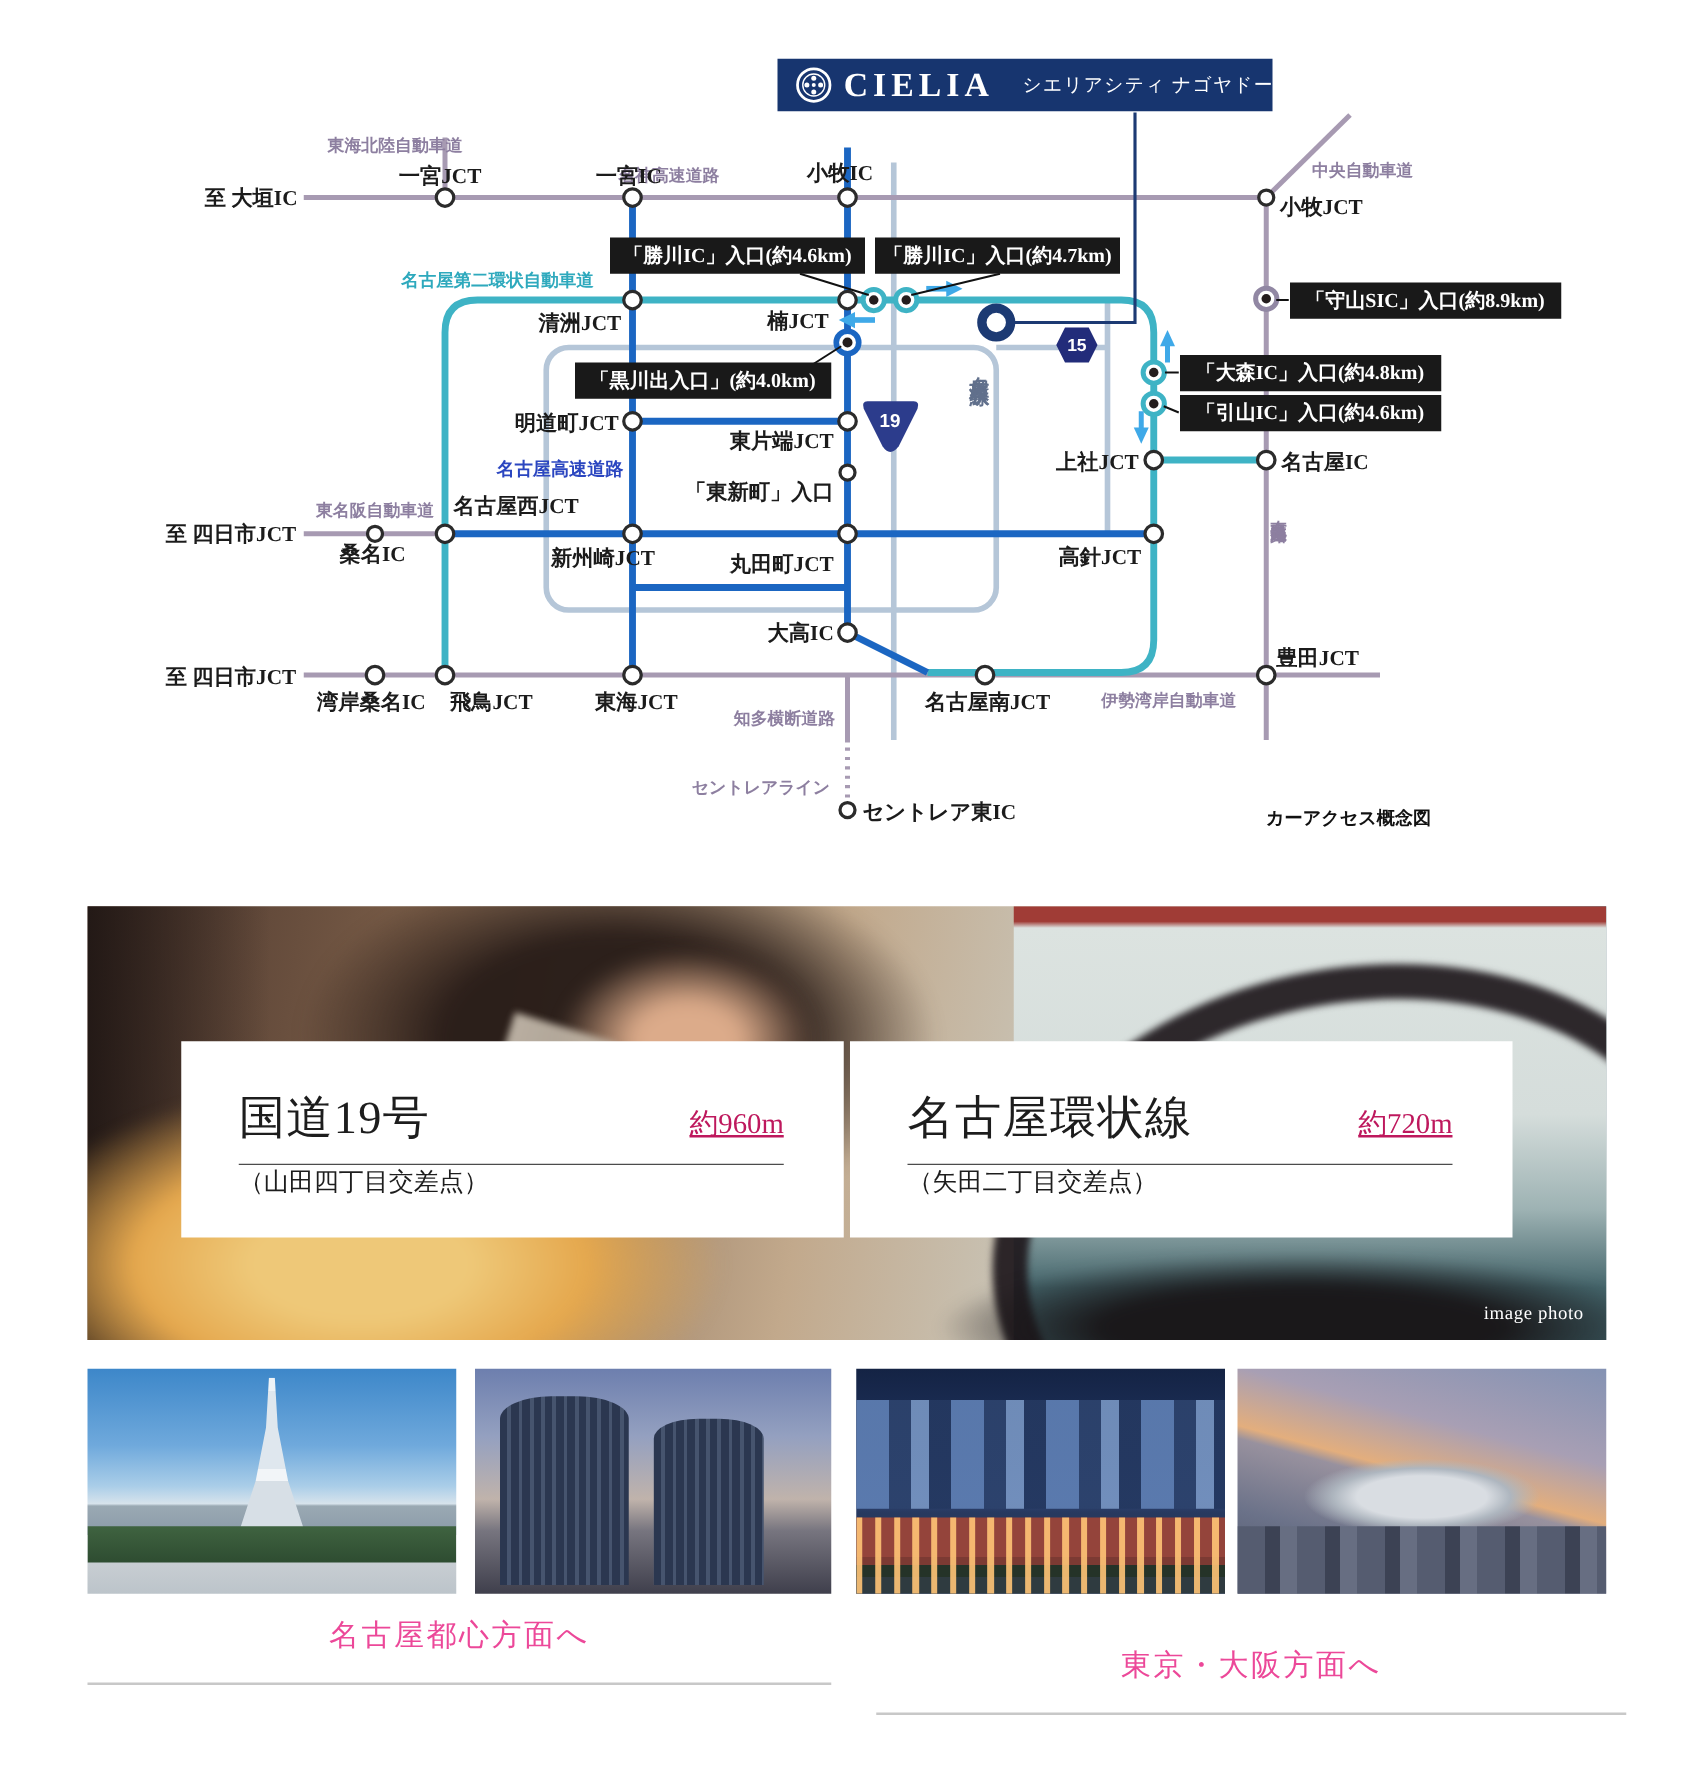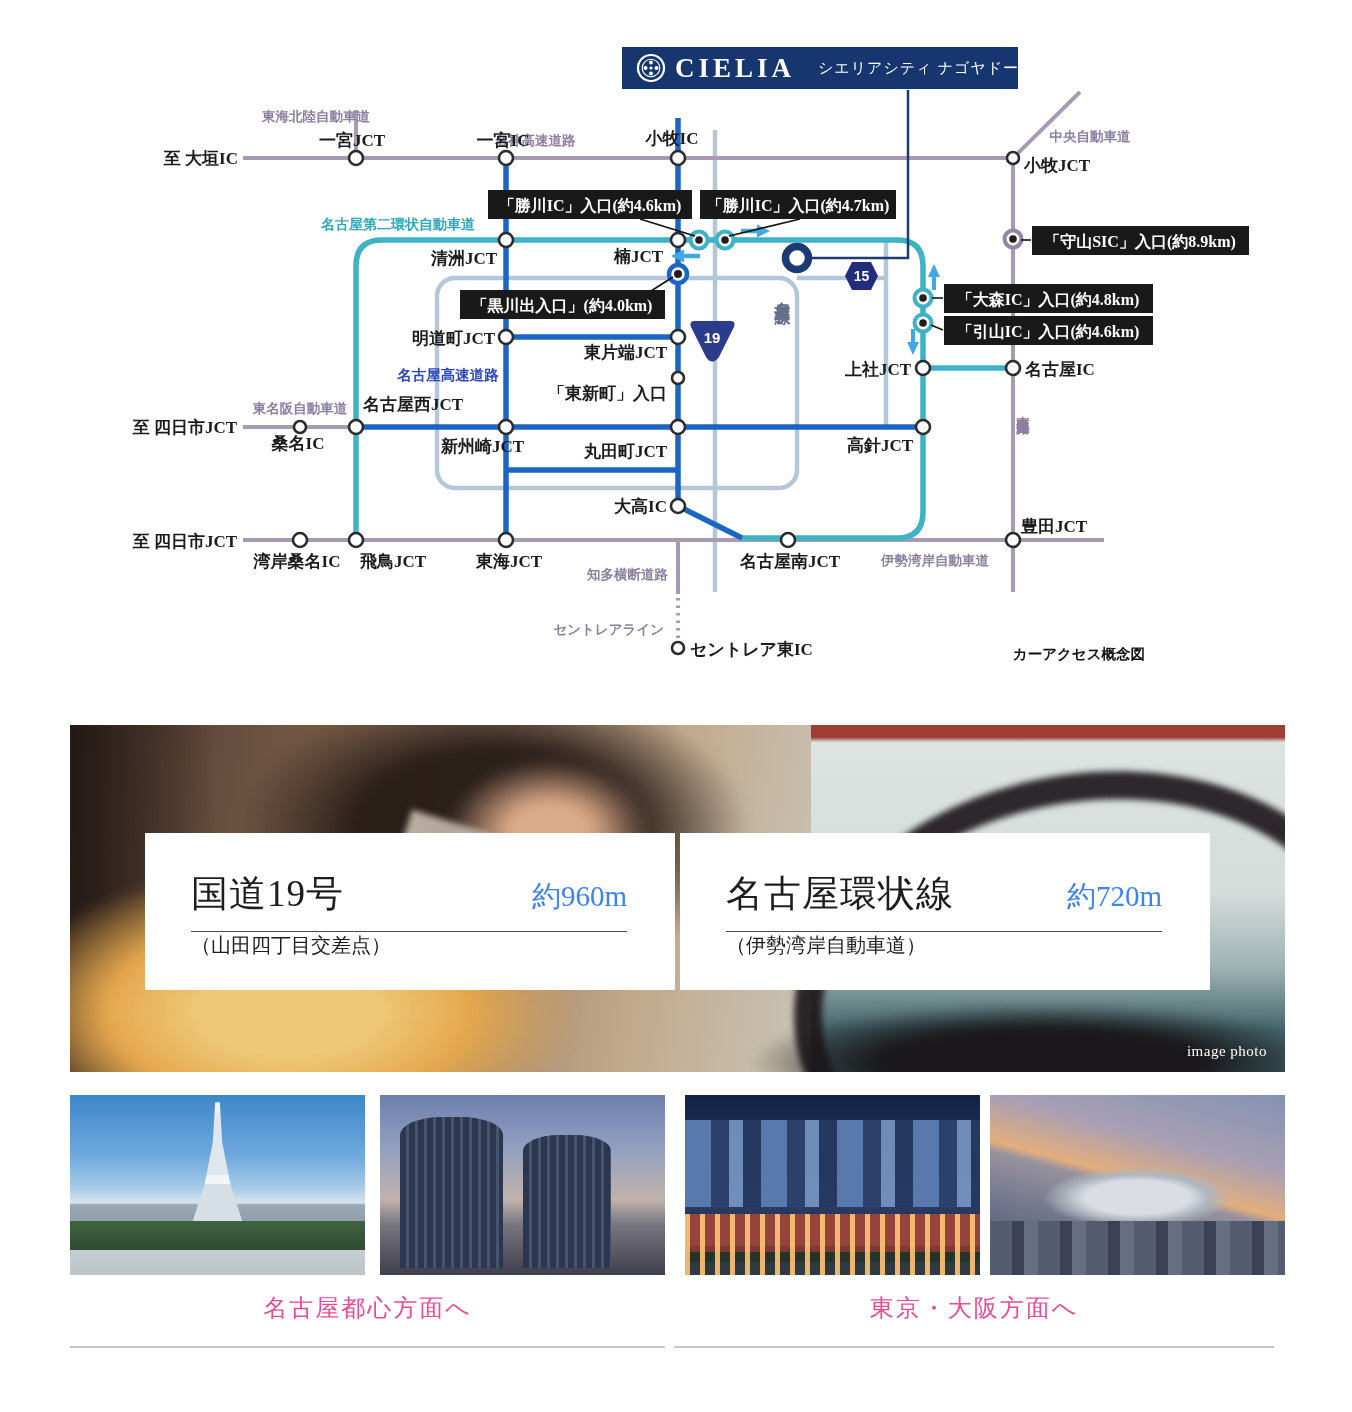--- a/index.html
+++ b/index.html
@@ -23,21 +23,21 @@
   .dp-window{right:0;top:0;width:39%;height:100%;background:linear-gradient(180deg,#a03c36 0,#a03c36 3.5%,#dce3e0 5%,#d5dddb 48%,#9db2b3 70%,#45666c 88%,#3e5f66 100%);}
   .dp-wheel{right:-8%;top:14%;width:44%;height:110%;border:28px solid rgba(30,24,28,.92);border-radius:50%;transform:rotate(-10deg);filter:blur(3px);}
   .dp-dash{right:-4%;bottom:-14%;width:48%;height:34%;background:radial-gradient(closest-side,rgba(24,20,22,.95) 55%,rgba(24,20,22,0));filter:blur(5px);}
   .image-note{position:absolute;right:18px;bottom:12px;color:#fff;font-size:15px;letter-spacing:.5px;}
 
   
   .card{position:absolute;top:108px;width:530px;height:157px;background:#fff;box-sizing:border-box;padding:36px 48px 0 46px;}
   .card-1{left:75px;} .card-2{left:610px;}
   .card-row{display:flex;justify-content:space-between;align-items:baseline;}
   .card-road{font-size:37px;color:#1d1d1d;letter-spacing:1px;}
-  .card-dist{font-size:29px;color:#3b82f6;}
+  .card-dist{font-size:23px;color:#be185d;text-decoration:underline;}
   .card-rule{border-bottom:1px solid #4c4c4c;margin-top:12px;}
   .card-note{font-size:20px;color:#1d1d1d;}
 
   
   .photo{position:absolute;top:1095px;height:180px;overflow:hidden;}
   .g1{left:70px;width:295px;background:linear-gradient(180deg,#3d87c9 0%,#6fa9dc 34%,#a9cde8 52%,#d7e3ec 60%,#9aa9b3 61%,#8a9aa8 74%,#d2d6da 74%,#bcc4ca 100%);}
   .g1 .tower{position:absolute;left:40%;top:4%;width:20%;height:74%;background:linear-gradient(180deg,#eef3f7 0 8%,#dfe7ee 8% 55%,#f2f5f8 55% 62%,#d7dfe6 62% 100%);clip-path:polygon(46% 0,54% 0,58% 30%,72% 62%,100% 100%,0 100%,28% 62%,42% 30%);}
   .g1 .trees{position:absolute;left:0;bottom:14%;width:100%;height:16%;background:linear-gradient(180deg,#3f6340,#2e4c31);}
   .g2{left:380px;width:285px;background:linear-gradient(180deg,#6d7fae 0%,#94a0c0 30%,#c0b3ab 58%,#77757f 72%,#3f3f4c 100%);}
   .g2 .tw1,.g2 .tw2{position:absolute;top:12%;height:84%;background:repeating-linear-gradient(90deg,#2b3750 0 6px,#46546e 6px 9px);border-radius:40% 40% 0 0/12% 12% 0 0;}
@@ -45,21 +45,21 @@
   .g3{left:685px;width:295px;background:linear-gradient(180deg,#142344 0%,#223764 42%,#2f4679 58%,#27395f 64%);}
   .g3 .sky{position:absolute;left:0;top:14%;width:100%;height:48%;background:repeating-linear-gradient(90deg,rgba(92,124,176,.95) 0 26px,rgba(44,66,108,.95) 26px 44px,rgba(120,150,195,.9) 44px 58px,rgba(36,56,96,.95) 58px 76px);}
   .g3 .stn{position:absolute;left:0;bottom:0;width:100%;height:34%;
     background:repeating-linear-gradient(90deg,rgba(255,196,118,.9) 0 5px,rgba(0,0,0,0) 5px 15px),
                linear-gradient(180deg,#94443b 0 52%,#7c3a33 52% 62%,#253328 62% 78%,#2f3b40 78% 100%);}
   .g4{left:990px;width:295px;background:linear-gradient(195deg,#8492b3 0%,#a89fb4 30%,#e3ae7d 48%,#98919e 52%,#6b7289 74%,#4d5468 100%);}
   .g4 .roof{position:absolute;left:18%;top:40%;width:64%;height:34%;background:radial-gradient(closest-side,#d9dde2 55%,#aeb6bf 75%,rgba(174,182,191,0));border-radius:50%;}
   .g4 .blds{position:absolute;left:0;bottom:0;width:100%;height:30%;background:repeating-linear-gradient(90deg,#555c70 0 22px,#3c4254 22px 34px,#676e82 34px 48px);}
 
   .caption-wrap{position:absolute;top:1292px;text-align:center;}
-  .cw-1{left:70px;width:595px;} .cw-2{left:674px;width:600px;}
+  .cw-1{left:70px;width:595px;} .cw-2{left:701px;width:600px;margin-top:24px;}
   .caption{font-size:24px;color:#ec4899;letter-spacing:2px;}
   .cap-rule{margin-top:22px;border-bottom:2px solid #c8c8c8;}
 </style>
 </head>
 <body>
 
 <div class="page">
 
 <svg viewBox="0 0 1352 700" width="1352" height="700">
 
@@ -264,21 +264,21 @@
     <div class="card-rule"></div>
     <div class="card-note">（山田四丁目交差点）</div>
   </div>
 
   <div class="card card-2">
     <div class="card-row">
       <span class="card-road">名古屋環状線</span>
       <span class="card-dist">約720m</span>
     </div>
     <div class="card-rule"></div>
-    <div class="card-note">（伊勢湾岸自動車道）</div>
+    <div class="card-note">（矢田二丁目交差点）</div>
   </div>
 
   <div class="image-note">image photo</div>
 </div>
 
 
 <div class="photo g1">
   <div class="tower"></div>
   <div class="trees"></div>
 </div>

